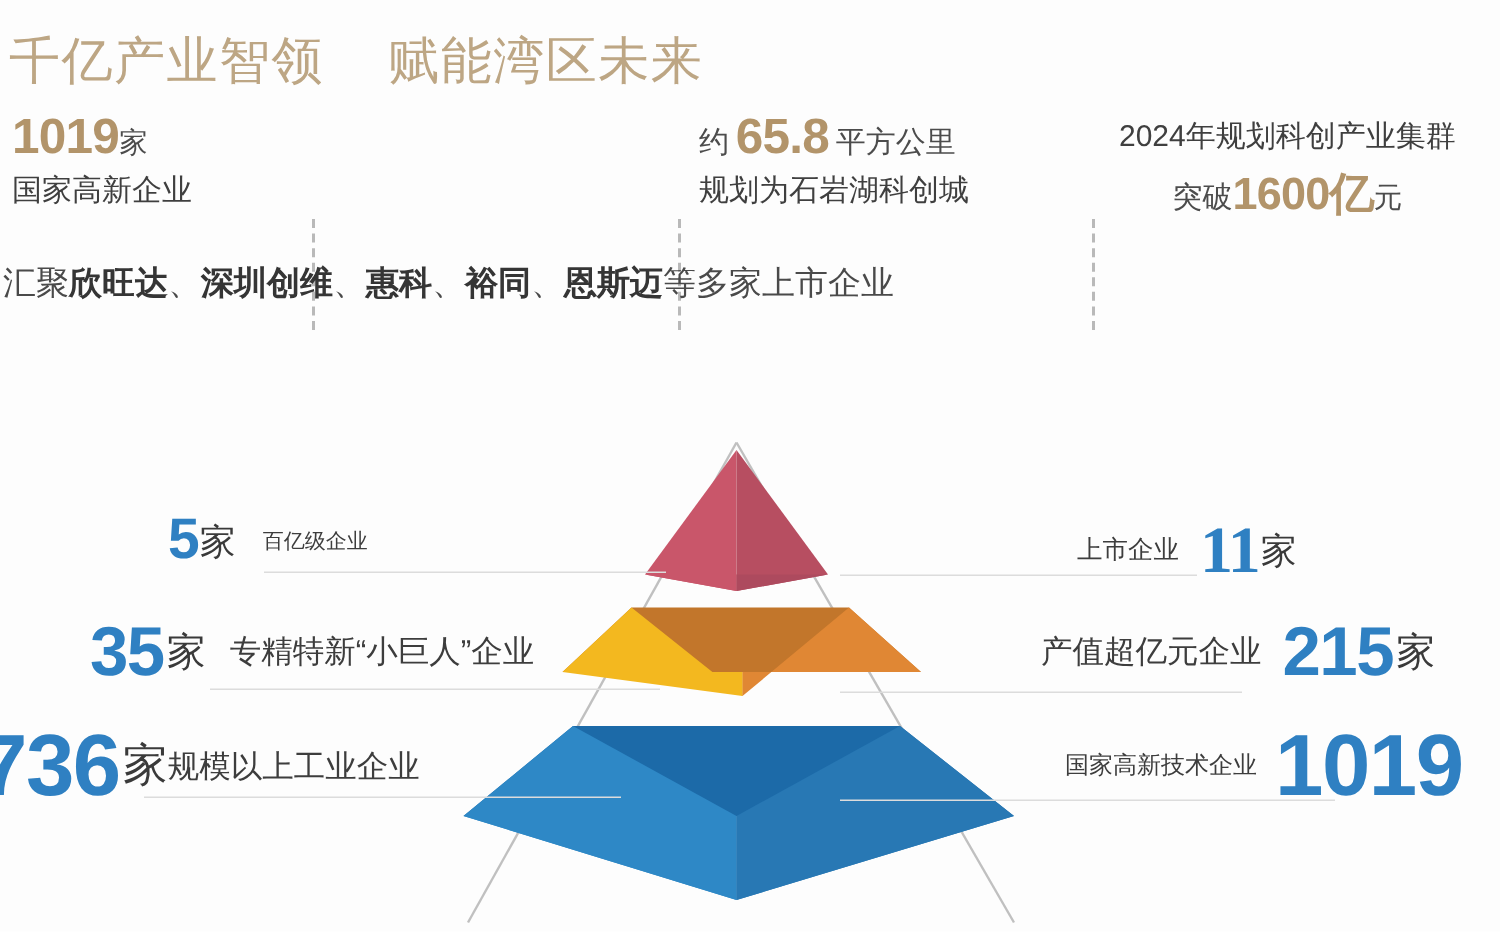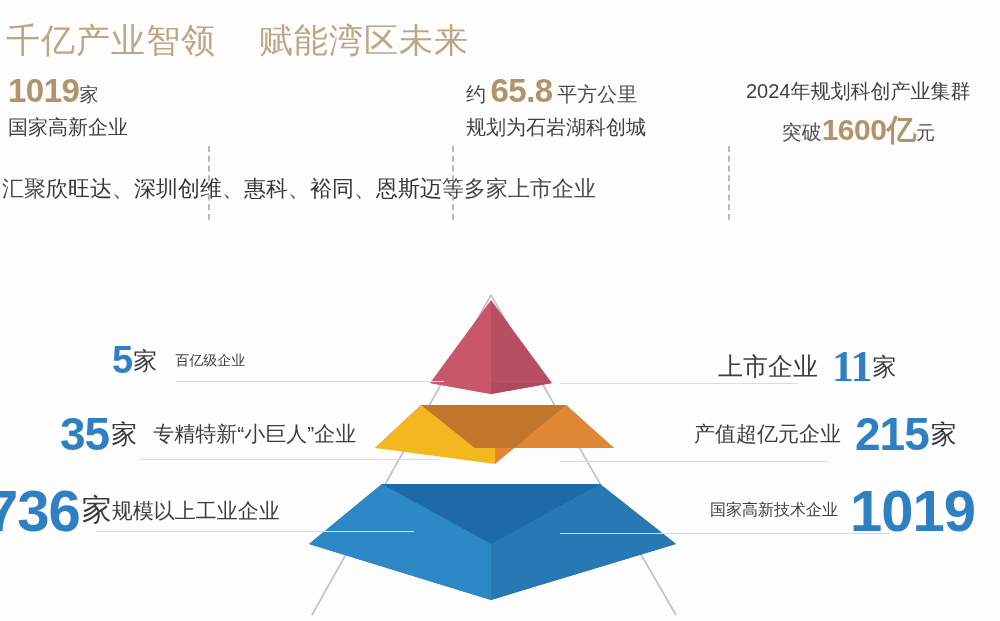--- a/index.html
+++ b/index.html
@@ -35,21 +35,21 @@
 
   .vdiv{
     position:absolute;top:74px;width:0;height:74px;
     border-left:2px dashed #b9b9b9;
   }
 
   .brands{
     position:absolute;left:2px;top:174px;white-space:nowrap;
     font-size:22px;color:#4a4a4a;font-weight:400;
   }
-  .brands b{font-weight:400;color:#353535;}
+  .brands b{font-weight:700;color:#353535;}
 
   
   .diagram{position:absolute;left:0;top:255px;width:1000px;height:366px;}
 
   .ghost{position:absolute;left:0;top:0;width:1000px;height:366px;}
 
   
   .lrow{position:absolute;white-space:nowrap;}
   .lbl-num{
     color:#2f80c2;font-weight:700;letter-spacing:-1px;
@@ -64,21 +64,21 @@
     vertical-align:middle;
   }
 
   
   #row-l1{left:112px;top:84px;}
   #row-l1 .lbl-num{font-size:38px;}
   #row-l1 .lbl-unit{font-size:24px;margin-left:1px;}
   #row-l1 .lbl-text{font-size:14px;margin-left:18px;}
 
   #row-r1{left:718px;top:86px;}
-  #row-r1 .lbl-text{font-size:25px;margin-right:14px;}
+  #row-r1 .lbl-text{font-size:17px;margin-right:14px;}
   #row-r1 .lbl-num{font-size:44px;font-family:Liberation Serif, serif;}
   #row-r1 .lbl-unit{font-size:24px;margin-left:1px;}
 
   
   #row-l2{left:60px;top:152px;}
   #row-l2 .lbl-num{font-size:46px;}
   #row-l2 .lbl-unit{font-size:26px;margin-left:2px;}
   #row-l2 .lbl-text{font-size:21px;margin-left:16px;}
 
   #row-r2{left:694px;top:152px;}

